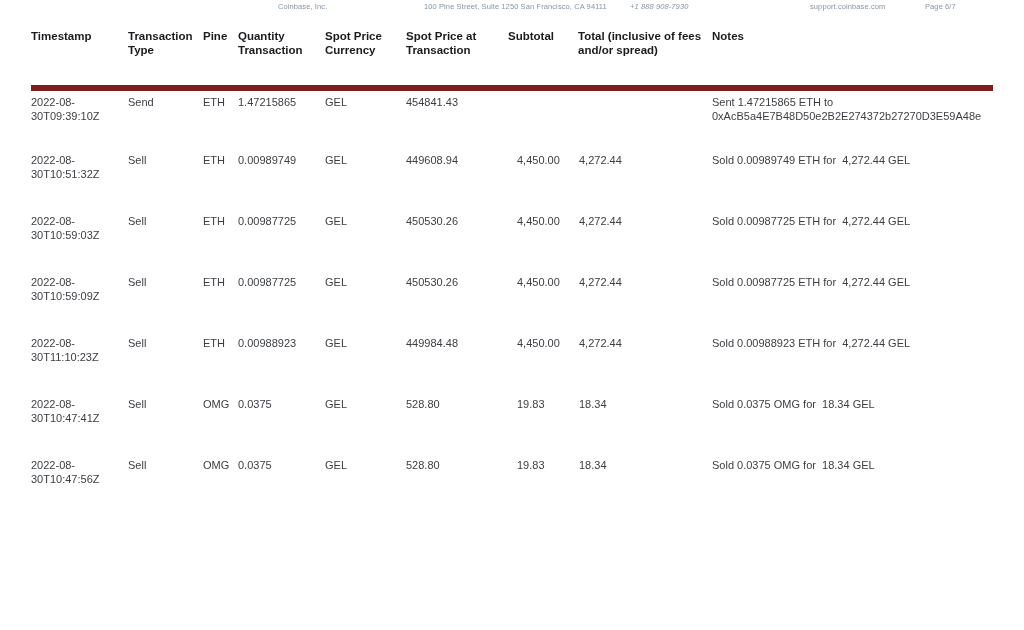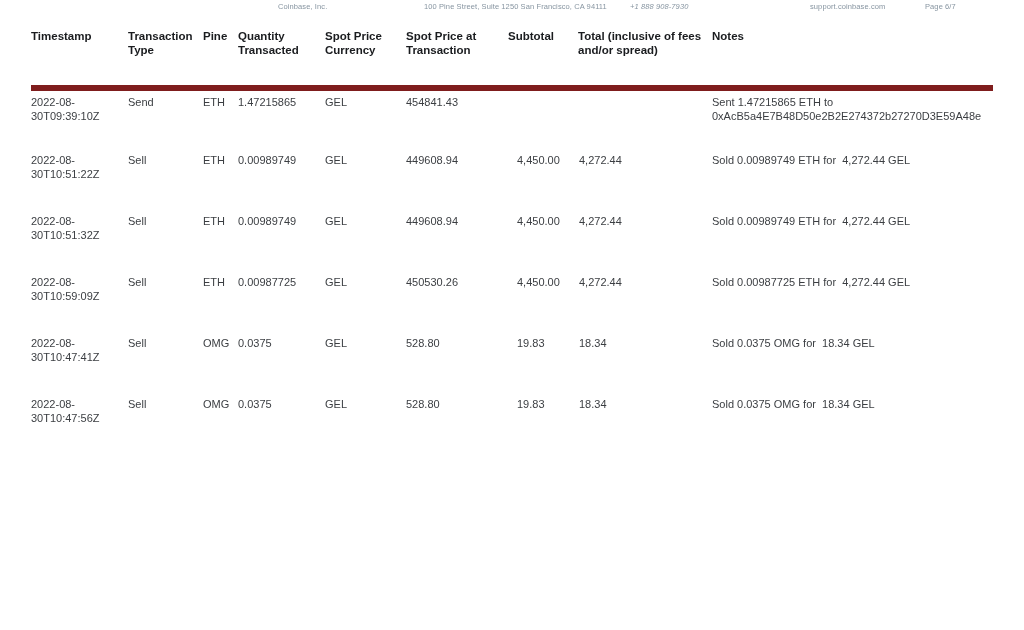--- a/index.html
+++ b/index.html
@@ -91,21 +91,21 @@
       <col style="width:102px">
       <col style="width:70px">
       <col style="width:134px">
       <col style="width:281px">
     </colgroup>
     <thead>
       <tr>
         <th>Timestamp</th>
         <th>Transaction Type</th>
         <th>Pine</th>
-        <th>Quantity Transacted</th>
+        <th>Quantity Transaction</th>
         <th>Spot Price Currency</th>
         <th>Spot Price at Transaction</th>
         <th class="col-subtotal">Subtotal</th>
         <th>Total (inclusive of fees and/or spread)</th>
         <th>Notes</th>
       </tr>
     </thead>
     <tbody>
   <tr>
     <td class="col-timestamp">2022-08-30T09:39:10Z</td>
@@ -113,57 +113,68 @@
     <td>ETH</td>
     <td>1.47215865</td>
     <td>GEL</td>
     <td>454841.43</td>
     <td class="col-subtotal"></td>
     <td class="col-total"></td>
     <td class="col-notes">Sent 1.47215865 ETH to 0xAcB5a4E7B48D50e2B2E274372b27270D3E59A48e</td>
   </tr>
 
 
-  <tr>
-    <td class="col-timestamp">2022-08-30T10:51:22Z</td>
-    <td>Sell</td>
-    <td>ETH</td>
-    <td>0.00989749</td>
-    <td>GEL</td>
-    <td>449608.94</td>
-    <td class="col-subtotal">4,450.00</td>
-    <td class="col-total">4,272.44</td>
-    <td class="col-notes">Sold 0.00989749 ETH for  4,272.44 GEL</td>
-  </tr>
 
   <tr>
     <td class="col-timestamp">2022-08-30T10:51:32Z</td>
     <td>Sell</td>
     <td>ETH</td>
     <td>0.00989749</td>
     <td>GEL</td>
     <td>449608.94</td>
     <td class="col-subtotal">4,450.00</td>
     <td class="col-total">4,272.44</td>
     <td class="col-notes">Sold 0.00989749 ETH for  4,272.44 GEL</td>
   </tr>
 
+  <tr>
+    <td class="col-timestamp">2022-08-30T10:59:03Z</td>
+    <td>Sell</td>
+    <td>ETH</td>
+    <td>0.00987725</td>
+    <td>GEL</td>
+    <td>450530.26</td>
+    <td class="col-subtotal">4,450.00</td>
+    <td class="col-total">4,272.44</td>
+    <td class="col-notes">Sold 0.00987725 ETH for  4,272.44 GEL</td>
+  </tr>
 
   <tr>
     <td class="col-timestamp">2022-08-30T10:59:09Z</td>
     <td>Sell</td>
     <td>ETH</td>
     <td>0.00987725</td>
     <td>GEL</td>
     <td>450530.26</td>
     <td class="col-subtotal">4,450.00</td>
     <td class="col-total">4,272.44</td>
     <td class="col-notes">Sold 0.00987725 ETH for  4,272.44 GEL</td>
   </tr>
 
+  <tr>
+    <td class="col-timestamp">2022-08-30T11:10:23Z</td>
+    <td>Sell</td>
+    <td>ETH</td>
+    <td>0.00988923</td>
+    <td>GEL</td>
+    <td>449984.48</td>
+    <td class="col-subtotal">4,450.00</td>
+    <td class="col-total">4,272.44</td>
+    <td class="col-notes">Sold 0.00988923 ETH for  4,272.44 GEL</td>
+  </tr>
 
   <tr>
     <td class="col-timestamp">2022-08-30T10:47:41Z</td>
     <td>Sell</td>
     <td>OMG</td>
     <td>0.0375</td>
     <td>GEL</td>
     <td>528.80</td>
     <td class="col-subtotal">19.83</td>
     <td class="col-total">18.34</td>

